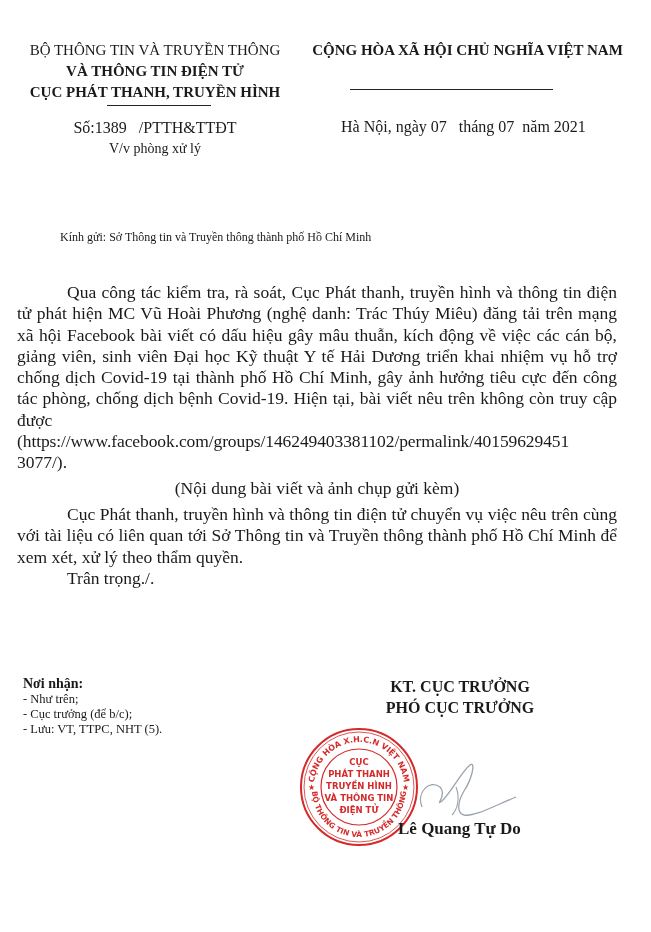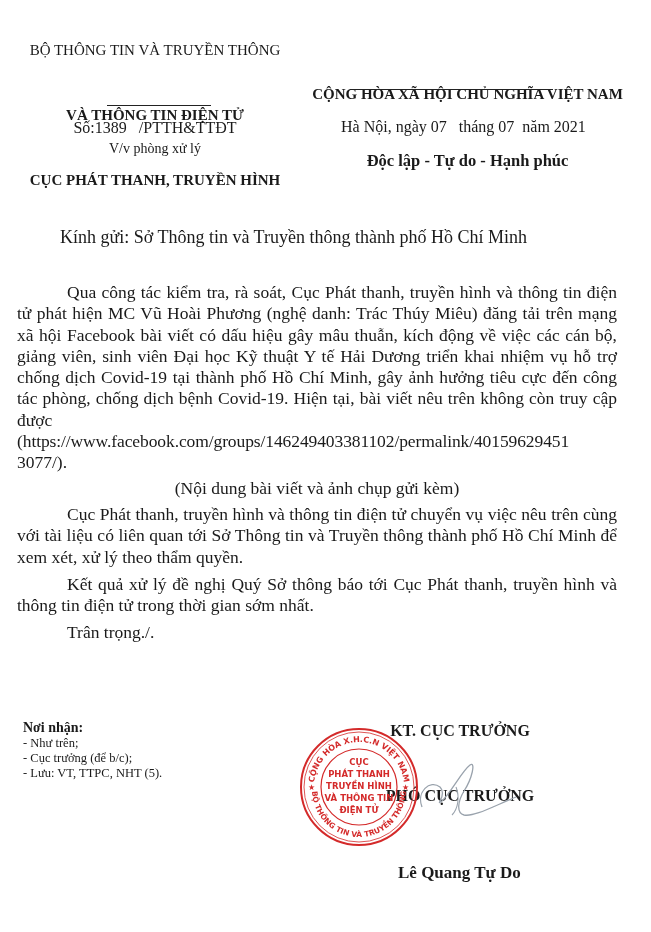--- a/index.html
+++ b/index.html
@@ -3,21 +3,21 @@
 <meta charset="utf-8">
 <style>
   html, body { margin: 0; padding: 0; }
   body {
     width: 651px; height: 932px; background: #ffffff; position: relative; overflow: hidden;
     font-family: "Liberation Serif", "DejaVu Serif", serif; color: #1a1a1a;
   }
   .abs { position: absolute; }
   .center { text-align: center; }
   .hl { font-size: 15.5px; line-height: 21px; white-space: nowrap; }
-  .bold { font-weight: bold; margin-top: 44px; }
+  .bold { font-weight: bold; }
   .ital { }
   .uline { position: absolute; height: 1px; background: #222; }
   .body-text {
     position: absolute; left: 17px; width: 600px;
     font-size: 17.5px; line-height: 21.3px; text-align: justify;
   }
   .para { margin: 0; text-indent: 50px; }
   .justify-last { text-align-last: justify; }
   .small { font-size: 12.5px; line-height: 15px; }
   .stamp { position: absolute; left: 298px; top: 726px; width: 122px; height: 122px; }
@@ -30,34 +30,32 @@
   <div class="hl" style="font-size:15px;">BỘ THÔNG TIN VÀ TRUYỀN THÔNG</div>
   <div class="hl bold" style="font-size:15px;">VÀ THÔNG TIN ĐIỆN TỬ</div>
   <div class="hl bold" style="font-size:15px;">CỤC PHÁT THANH, TRUYỀN HÌNH</div>
 </div>
 <div class="uline" style="left:107px; top:105px; width:104px;"></div>
 <div class="abs center hl" style="left:20px; top:117px; width:270px; font-size:16px; white-space:pre;">Số:1389   /PTTH&amp;TTĐT</div>
 <div class="abs center hl" style="left:20px; top:138px; width:270px; font-size:14px;">V/v phòng xử lý</div>
 
 <div class="abs center" style="left:300px; top:40px; width:335px;">
   <div class="hl bold" style="font-size:15px;">CỘNG HÒA XÃ HỘI CHỦ NGHĨA VIỆT NAM</div>
-  <div class="hl bold" style="font-size:16.5px; line-height:23px;">Độc lập - Tự do - Hạnh phúc</div>
 </div>
 <div class="uline" style="left:350px; top:89px; width:203px;"></div>
 <div class="abs hl ital" style="left:341px; top:116px; font-size:16px; white-space:pre;">Hà Nội, ngày 07   tháng 07  năm 2021</div>
 
-<div class="abs hl" style="left:60px; top:227px; font-size:18px;">Kính gửi: Sở Thông tin và Truyền thông thành phố Hồ Chí Minh</div>
+<div class="abs hl" style="left:60px; top:227px; font-size:12px;">Kính gửi: Sở Thông tin và Truyền thông thành phố Hồ Chí Minh</div>
 
 <div class="body-text" style="top:282px;">
   <p class="para justify-last">Qua công tác kiểm tra, rà soát, Cục Phát thanh, truyền hình và thông tin điện tử phát hiện MC Vũ Hoài Phương (nghệ danh: Trác Thúy Miêu) đăng tải trên mạng xã hội Facebook bài viết có dấu hiệu gây mâu thuẫn, kích động về việc các cán bộ, giảng viên, sinh viên Đại học Kỹ thuật Y tế Hải Dương triển khai nhiệm vụ hỗ trợ chống dịch Covid-19 tại thành phố Hồ Chí Minh, gây ảnh hưởng tiêu cực đến công tác phòng, chống dịch bệnh Covid-19. Hiện tại, bài viết nêu trên không còn truy cập được</p>
   <div style="white-space:nowrap; letter-spacing:-0.1px;">(https://www.facebook.com/groups/146249403381102/permalink/40159629451</div>
   <div>3077/).</div>
   <div class="center ital" style="margin-top:4px; margin-bottom:5px;">(Nội dung bài viết và ảnh chụp gửi kèm)</div>
-  <p class="para" style="margin-bottom:6px;">Cục Phát thanh, truyền hình và thông tin điện tử chuyển vụ việc nêu trên cùng với tài liệu có liên quan tới Sở Thông tin và Truyền thông thành phố Hồ Chí Minh để xem xét, xử lý theo thẩm quyền.</p>
-  <p class="para" style="margin-bottom:6px;">Kết quả xử lý đề nghị Quý Sở thông báo tới Cục Phát thanh, truyền hình và thông tin điện tử trong thời gian sớm nhất.</p>
+  <p class="para" style="">Cục Phát thanh, truyền hình và thông tin điện tử chuyển vụ việc nêu trên cùng với tài liệu có liên quan tới Sở Thông tin và Truyền thông thành phố Hồ Chí Minh để xem xét, xử lý theo thẩm quyền.</p>
   <p class="para">Trân trọng./.</p>
 </div>
 
 <div class="abs" style="left:23px; top:675px;">
   <div class="bold ital" style="font-size:14px; line-height:17px;">Nơi nhận:</div>
   <div class="small">- Như trên;</div>
   <div class="small">- Cục trưởng (để b/c);</div>
   <div class="small">- Lưu: VT, TTPC, NHT (5).</div>
 </div>
 

